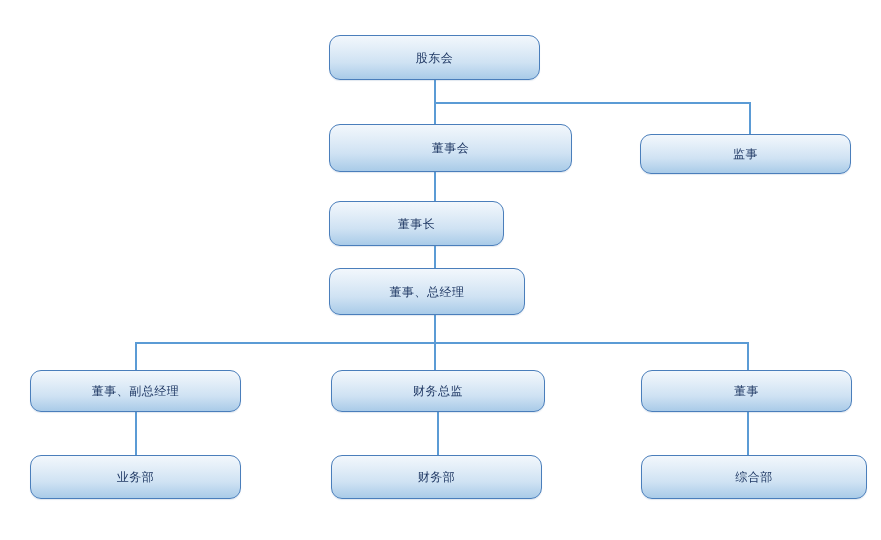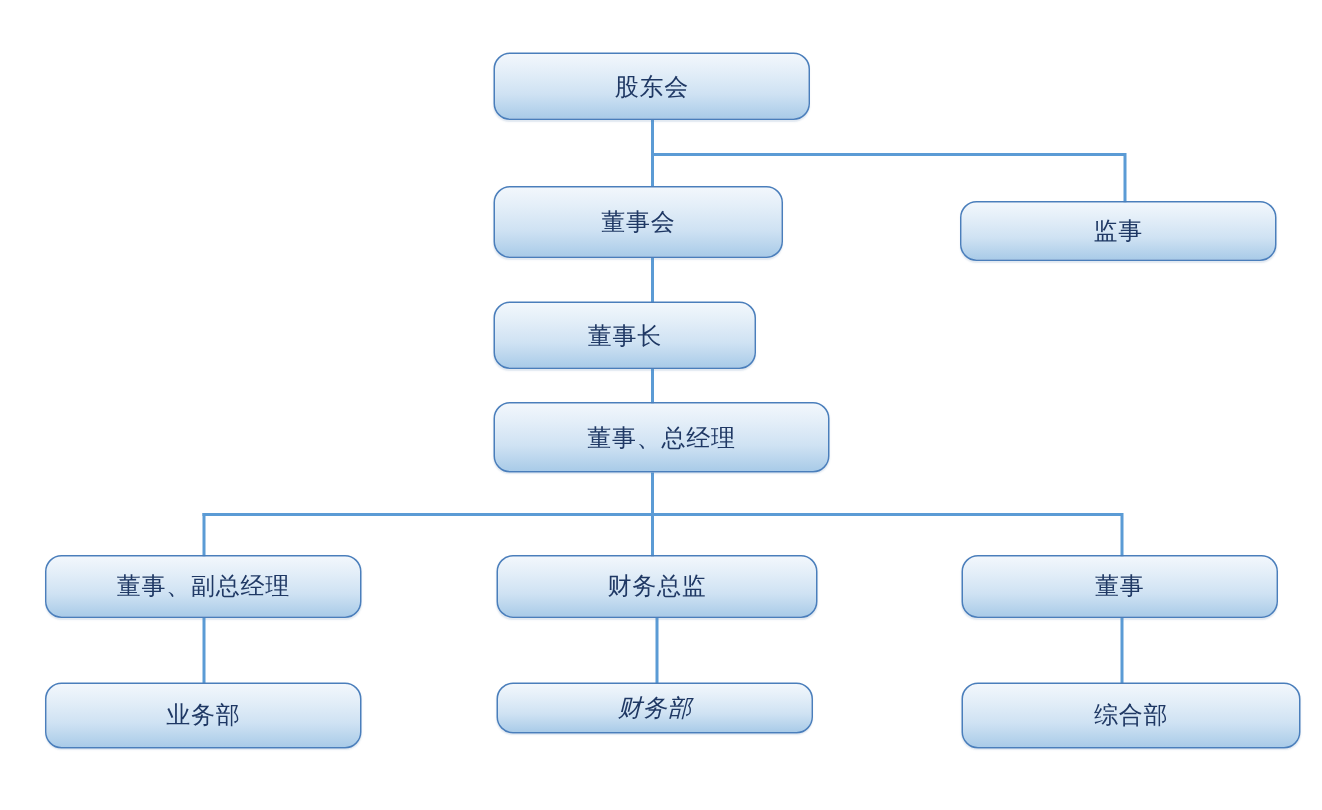--- a/index.html
+++ b/index.html
@@ -22,21 +22,21 @@
     border-radius: 11px;
     background: linear-gradient(to bottom, #f2f7fc 0%, #e3eef8 28%, #cfe2f3 62%, #a9cbe8 100%);
     box-shadow: 0 1px 1px rgba(90,130,170,0.18);
     display: flex;
     align-items: center;
     justify-content: center;
     z-index: 3;
   }
   .node-label {
     color: #1f3864;
-    font-size: 16px;
+    font-size: 12px;
     line-height: 1;
     letter-spacing: 0.5px;
     white-space: nowrap;
     user-select: none;
   }
   .connector {
     position: absolute;
     background: #5b9bd5;
     z-index: 1;
   }
@@ -55,43 +55,43 @@
     <div class="connector v" style="left: 434px; top: 315px; height: 56px; background: rgb(91, 155, 213);"></div>
     <div class="connector h" style="left: 135px; top: 342px; width: 613px; background: rgb(91, 155, 213);"></div>
     <div class="connector v" style="left: 135px; top: 342px; height: 29px; background: rgb(91, 155, 213);"></div>
     <div class="connector v" style="left: 747px; top: 342px; height: 29px; background: rgb(91, 155, 213);"></div>
     <div class="connector v" style="left: 135px; top: 412px; height: 44px; background: rgb(91, 155, 213);"></div>
     <div class="connector v" style="left: 437px; top: 412px; height: 44px; background: rgb(91, 155, 213);"></div>
     <div class="connector v" style="left: 747px; top: 412px; height: 44px; background: rgb(91, 155, 213);"></div>
     <div class="node" style="left: 329px; top: 35px; width: 211px; height: 45px;">
       <span class="node-label">股东会</span>
     </div>
-    <div class="node" style="left: 329px; top: 124px; width: 193px; height: 48px; justify-content: center;">
+    <div class="node" style="left: 329px; top: 124px; width: 243px; height: 48px; justify-content: center;">
       <span class="node-label">董事会</span>
     </div>
     <div class="node" style="left: 640px; top: 134px; width: 211px; height: 40px;">
       <span class="node-label">监事</span>
     </div>
     <div class="node" style="left: 329px; top: 201px; width: 175px; height: 45px;">
       <span class="node-label">董事长</span>
     </div>
-    <div class="node" style="left: 329px; top: 268px; width: 224px; height: 47px;">
+    <div class="node" style="left: 329px; top: 268px; width: 196px; height: 47px;">
       <span class="node-label">董事、总经理</span>
     </div>
     <div class="node" style="left: 30px; top: 370px; width: 211px; height: 42px;">
       <span class="node-label">董事、副总经理</span>
     </div>
     <div class="node" style="left: 331px; top: 370px; width: 214px; height: 42px;">
       <span class="node-label">财务总监</span>
     </div>
     <div class="node" style="left: 641px; top: 370px; width: 211px; height: 42px;">
       <span class="node-label">董事</span>
     </div>
     <div class="node" style="left: 30px; top: 455px; width: 211px; height: 44px; align-items: center;">
       <span class="node-label">业务部</span>
     </div>
-    <div class="node" style="left: 331px; top: 455px; width: 211px; height: 34px; font-style: italic;">
+    <div class="node" style="left: 331px; top: 455px; width: 211px; height: 44px;">
       <span class="node-label">财务部</span>
     </div>
     <div class="node" style="left: 641px; top: 455px; width: 226px; height: 44px;">
       <span class="node-label">综合部</span>
     </div>
   </div>
 
 </body></html>

